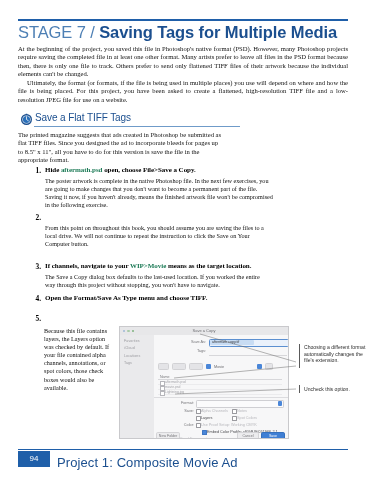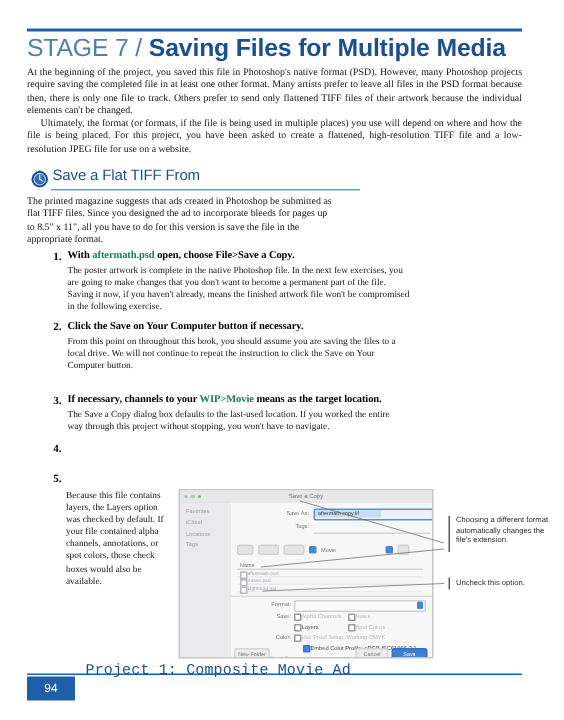--- a/index.html
+++ b/index.html
@@ -372,73 +372,73 @@
     width: 32px; height: 16px;
     line-height: 16px;
     text-align: center;
     font-family: "Liberation Sans", sans-serif;
     font-size: 8px;
     color: #ffffff;
   }
   .foot-text {
     position: absolute;
     left: 57px;
-    top: 442px;
-    font-family: Liberation Mono, monospace;
-    font-size: 10px;
+    top: 455px;
+    font-family: Liberation Sans, sans-serif;
+    font-size: 13px;
     color: #1b4f8f;
     letter-spacing: 0.1px;
     white-space: nowrap;
   }
 </style>
 </head>
 <body>
 
 <div class="page">
 
   <div class="top-rule"></div>
   <div class="stage-head">
-    <span class="light">STAGE 7 / </span><span class="bold">Saving Files for Multiple Media</span>
+    <span class="light">STAGE 7 / </span><span class="bold">Saving Tags for Multiple Media</span>
   </div>
 
   <div class="para p1">At the beginning of the project, you saved this file in Photoshop's native format (PSD). However, many Photoshop projects require saving the completed file in at least one other format. Many artists prefer to leave all files in the PSD format because then, there is only one file to track. Others prefer to send only flattened TIFF files of their artwork because the individual elements can't be changed.</div>
   <div class="para p2">Ultimately, the format (or formats, if the file is being used in multiple places) you use will depend on where and how the file is being placed. For this project, you have been asked to create a flattened, high-resolution TIFF file and a low-resolution JPEG file for use on a website.</div>
 
   <div class="sec-head-wrap">
     <svg class="sec-icon" viewBox="0 0 26 26">
       <circle cx="13" cy="13" r="11" fill="#1b4f8f"></circle>
       <circle cx="13" cy="13" r="8.2" fill="#ffffff"></circle>
       <circle cx="13" cy="13" r="7.2" fill="#2a6fb8"></circle>
       <path d="M13 7.5 L13 13 L16.6 15.4" stroke="#ffffff" stroke-width="1.5" fill="none" stroke-linecap="round"></path>
       <rect x="11.3" y="1.4" width="3.4" height="2.2" rx="0.6" fill="#1b4f8f"></rect>
     </svg>
-    <div class="sec-title">Save a Flat TIFF From</div>
+    <div class="sec-title">Save a Flat TIFF Tags</div>
     <div class="sec-rule"></div>
   </div>
   <div class="para sec-body">The printed magazine suggests that ads created in Photoshop be submitted as flat TIFF files. Since you designed the ad to incorporate bleeds for pages up to 8.5" x 11", all you have to do for this version is save the file in the appropriate format.</div>
 
   <div class="step-num" style="left:30px; top:166px;">1.</div>
   <div class="step-title" style="left:45px; top:166px; width:300px;">
-    <span>With </span><span class="green">aftermath.psd</span><span> open, choose File&gt;Save a Copy.</span>
+    <span>Hide </span><span class="green">aftermath.psd</span><span> open, choose File&gt;Save a Copy.</span>
   </div>
   <div class="step-body" style="left:45px; top:177px; width:228px;">The poster artwork is complete in the native Photoshop file. In the next few exercises, you are going to make changes that you don't want to become a permanent part of the file. Saving it now, if you haven't already, means the finished artwork file won't be compromised in the following exercise.</div>
 
   <div class="step-num" style="left:30px; top:213px;">2.</div>
-  <div class="step-title" style="left:45px; top:213px; width:300px;">
-    <span>Click the Save on Your Computer button if necessary.</span>
-  </div>
   <div class="step-body" style="left:45px; top:224px; width:222px;">From this point on throughout this book, you should assume you are saving the files to a local drive. We will not continue to repeat the instruction to click the Save on Your Computer button.</div>
 
   <div class="step-num" style="left:30px; top:262px;">3.</div>
   <div class="step-title" style="left:45px; top:262px; width:300px;">
-    <span>If necessary, channels to your </span><span class="green">WIP&gt;Movie</span><span> means as the target location.</span>
+    <span>If channels, navigate to your </span><span class="green">WIP&gt;Movie</span><span> means as the target location.</span>
   </div>
   <div class="step-body" style="left:45px; top:273px; width:222px;">The Save a Copy dialog box defaults to the last-used location. If you worked the entire way through this project without stopping, you won't have to navigate.</div>
 
   <div class="step-num" style="left:30px; top:294px;">4.</div>
+  <div class="step-title" style="left:45px; top:294px; width:300px;">
+    <span>Open the Format/Save As Type menu and choose TIFF.</span>
+  </div>
 
   <div class="step-num" style="left:30px; top:314px;">5.</div>
 
   <div class="fig-caption">Because this file contains layers, the Layers option was checked by default. If your file contained alpha channels, annotations, or spot colors, those check boxes would also be available.</div>
 
   <div class="dialog">
     <div class="dlg-titlebar">
       <div class="dlg-traffic">
           <i></i>
           <i></i>

